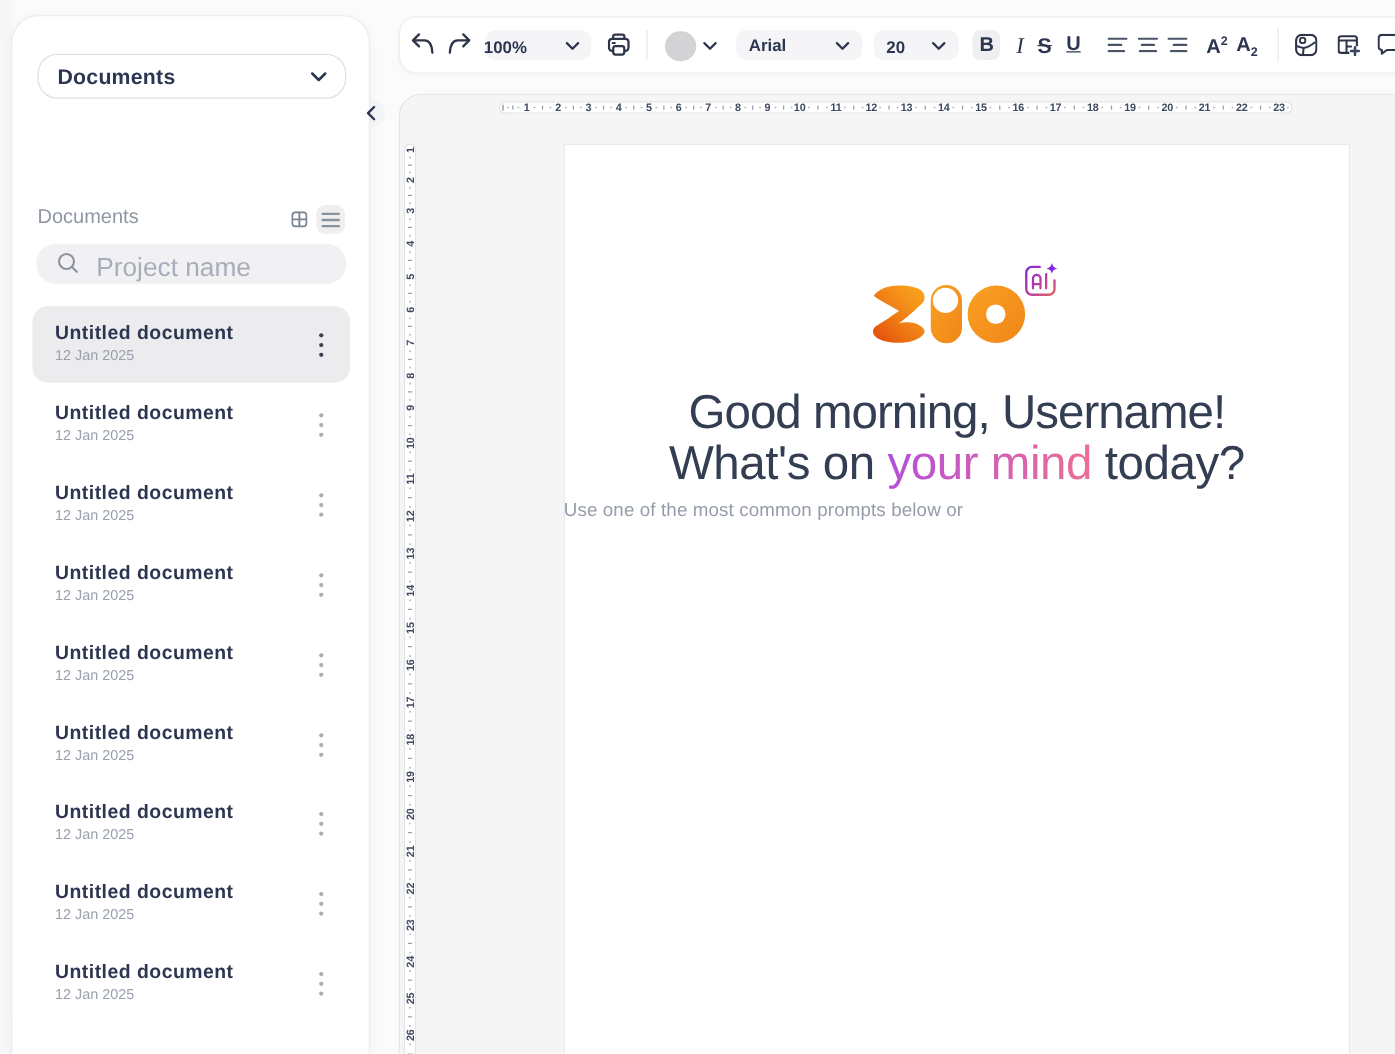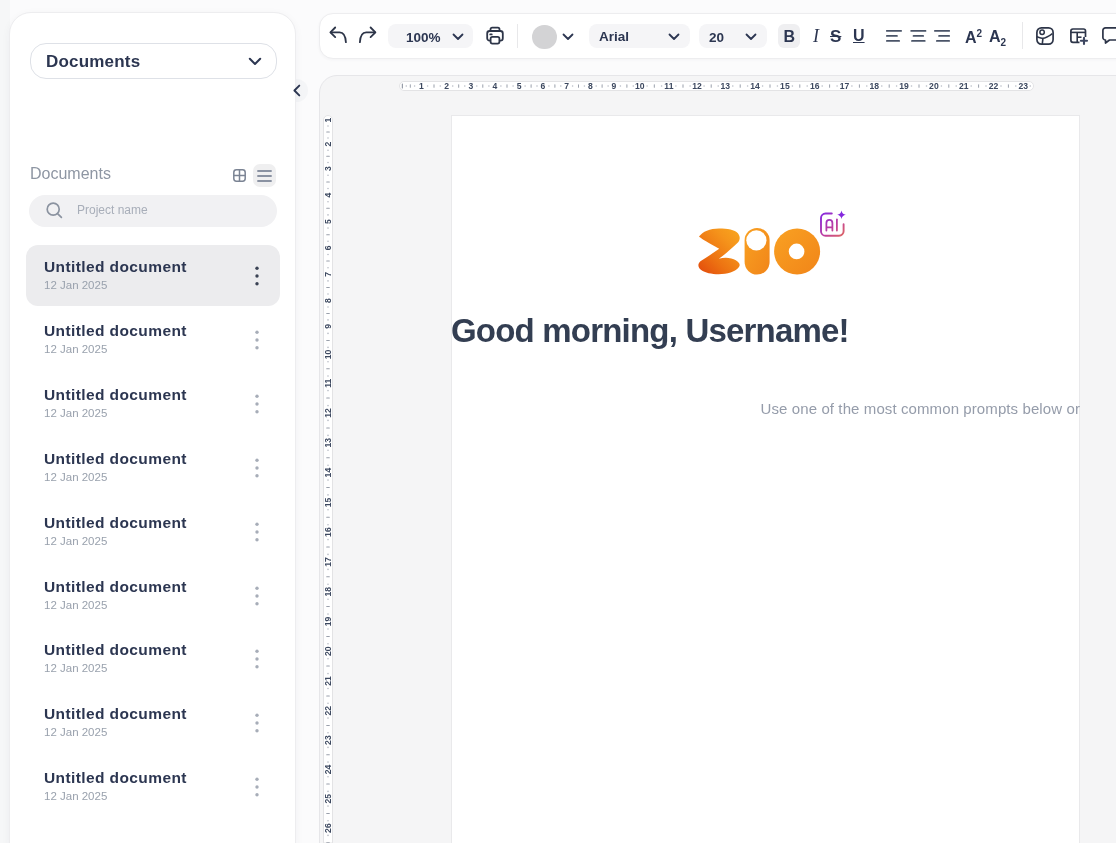--- a/index.html
+++ b/index.html
@@ -260,38 +260,39 @@
 
     <circle cx="797.1" cy="251.4" r="23" fill="url(#ig)"></circle>
     <circle cx="796.6" cy="251.4" r="7.8" fill="#fff"></circle>
 
     <path d="M 831.8 213.5 H 825.6 A 4.6 4.6 0 0 0 821 218.1 V 231.2 A 4.6 4.6 0 0 0 825.6 235.8 H 839 A 4.6 4.6 0 0 0 843.6 231.2 V 224.3" fill="none" stroke="url(#pg)" stroke-width="1.9" stroke-linecap="round"></path>
     <path d="M 841.5 210.4 C 842.05 213 843.2 214.15 845.8 214.7 C 843.2 215.25 842.05 216.4 841.5 219 C 840.95 216.4 839.8 215.25 837.2 214.7 C 839.8 214.15 840.95 213 841.5 210.4 Z" fill="#8428de"></path>
     <path d="M 826.4 230.6 V 222.9 A 3 3 0 0 1 832.4 222.9 V 230.6 M 826.4 227.3 H 832.4" fill="none" stroke="url(#pg)" stroke-width="1.8" stroke-linecap="round"></path>
     <path d="M 836.9 219.3 V 230.6" fill="none" stroke="url(#pg)" stroke-width="1.8" stroke-linecap="round"></path>
   </svg>
 
-  <div class="abs" style="left:451px;top:309.5px;width:629px;text-align:left;font-weight:700;font-size:33px;color:#333e52;letter-spacing:-0.8px;line-height:41.8px">
+  <div class="abs" style="left:451px;top:309.5px;width:629px;text-align:center;font-weight:400;font-size:38px;color:#333e52;letter-spacing:-0.8px;line-height:41.8px">
     <div>Good morning, Username!</div>
+    <div style="letter-spacing:-0.35px">What's on <span style="background:linear-gradient(90deg,#b44fd9,#ed6f92);-webkit-background-clip:text;background-clip:text;color:transparent">your mind</span> today?</div>
   </div>
-  <div class="abs" style="left:451px;top:401px;width:629px;text-align:right;font-size:15px;font-weight:400;color:#959caa;line-height:16.8px;letter-spacing:0.1px">
+  <div class="abs" style="left:451px;top:401px;width:629px;text-align:left;font-size:15px;font-weight:400;color:#959caa;line-height:16.8px;letter-spacing:0.1px">
     <div>Use one of the most common prompts below or</div>
   </div>
 
   <div class="abs" style="left:319px;top:13px;width:801px;height:46px;background:#fff;border:1px solid #ededef;border-radius:14px 0 0 14px;box-shadow:0 1px 3px rgba(40,50,70,.04)"></div>
 
   <svg class="abs" style="left:327px;top:26px" width="52" height="19" viewBox="0 0 52 19">
     <path d="M 8.2 1.5 L 3.4 6.3 L 8.2 11.1" stroke="#2d3548" stroke-width="1.8" fill="none" stroke-linecap="round" stroke-linejoin="round"></path>
     <path d="M 3.8 6.3 H 12.6 C 16.4 6.3 18.5 9.2 18.9 16.2" stroke="#2d3548" stroke-width="1.8" fill="none" stroke-linecap="round"></path>
     <path d="M 43.6 1.5 L 48.4 6.3 L 43.6 11.1" stroke="#2d3548" stroke-width="1.8" fill="none" stroke-linecap="round" stroke-linejoin="round"></path>
     <path d="M 48 6.3 H 39.2 C 35.4 6.3 33.3 9.2 32.9 16.2" stroke="#2d3548" stroke-width="1.8" fill="none" stroke-linecap="round"></path>
   </svg>
 
   <div class="abs" style="left:388px;top:24px;width:85px;height:24px;background:#f5f5f7;border-radius:8px"></div>
-  <div class="abs" style="left:406px;top:29.5px;font-size:13.5px;font-weight:700;color:#2c3651">100%</div>
+  <div class="abs" style="left:387px;top:29.5px;font-size:13.5px;font-weight:700;color:#2c3651">100%</div>
   <svg class="abs" style="left:452px;top:33px" width="12" height="8" viewBox="0 0 12 8">
       <path d="M1.5 1.5 L6 6 L10.5 1.5" stroke="#2c3651" stroke-width="1.8" fill="none" stroke-linecap="round" stroke-linejoin="round"></path>
     </svg>
 
   <svg class="abs" style="left:486px;top:26px" width="18" height="19" viewBox="0 0 18 19">
     <path d="M 4.5 5 V 3.2 A 1.6 1.6 0 0 1 6.1 1.6 H 11.9 A 1.6 1.6 0 0 1 13.5 3.2 V 5" stroke="#2d3548" stroke-width="1.8" fill="none"></path>
     <rect x="1.2" y="5" width="15.6" height="9.6" rx="2.4" stroke="#2d3548" stroke-width="1.8" fill="none"></rect>
     <path d="M 4.2 8.4 H 5.8" stroke="#2d3548" stroke-width="1.7" stroke-linecap="round"></path>
     <rect x="4.6" y="10.8" width="8.8" height="6.8" rx="1.8" stroke="#2d3548" stroke-width="1.8" fill="#fff"></rect>
   </svg>
@@ -381,21 +382,21 @@
           <path d="M1 6 H 14"></path>
           <path d="M1 11 H 14"></path>
         </g>
     </svg>
 
     <div class="abs" style="left:19px;top:182px;width:248px;height:32px;border-radius:16px;background:#f1f1f3"></div>
     <svg class="abs" style="left:36px;top:189px" width="17" height="17" viewBox="0 0 17 17">
       <circle cx="7.2" cy="7.2" r="6" stroke="#8b93a0" stroke-width="1.7" fill="none"></circle>
       <path d="M 11.8 11.8 L 15.4 15.4" stroke="#8b93a0" stroke-width="1.7" stroke-linecap="round"></path>
     </svg>
-    <div class="abs" style="left:67px;top:190px;font-size:12px;color:#a8aeb9">Project name</div>
+    <div class="abs" style="left:67px;top:190px;font-size:21px;color:#a8aeb9">Project name</div>
 
 <div style="position:absolute;left:16px;top:232px;width:254px;height:61px;background:#ececee;border-radius:12px;">
   <div style="position:absolute;left:18px;top:13px;font-size:15.5px;font-weight:700;color:#2c3651;letter-spacing:.4px">Untitled document</div>
   <div style="position:absolute;left:18px;top:34px;font-size:11.5px;color:#99a1ad">12 Jan 2025</div>
   <svg style="position:absolute;left:226px;top:20px" width="10" height="22" viewBox="0 0 10 22">
     <circle cx="5" cy="3.2" r="1.7" fill="#3a4254"></circle>
           <circle cx="5" cy="11" r="1.7" fill="#3a4254"></circle>
           <circle cx="5" cy="18.8" r="1.7" fill="#3a4254"></circle>
   </svg>
 </div>

